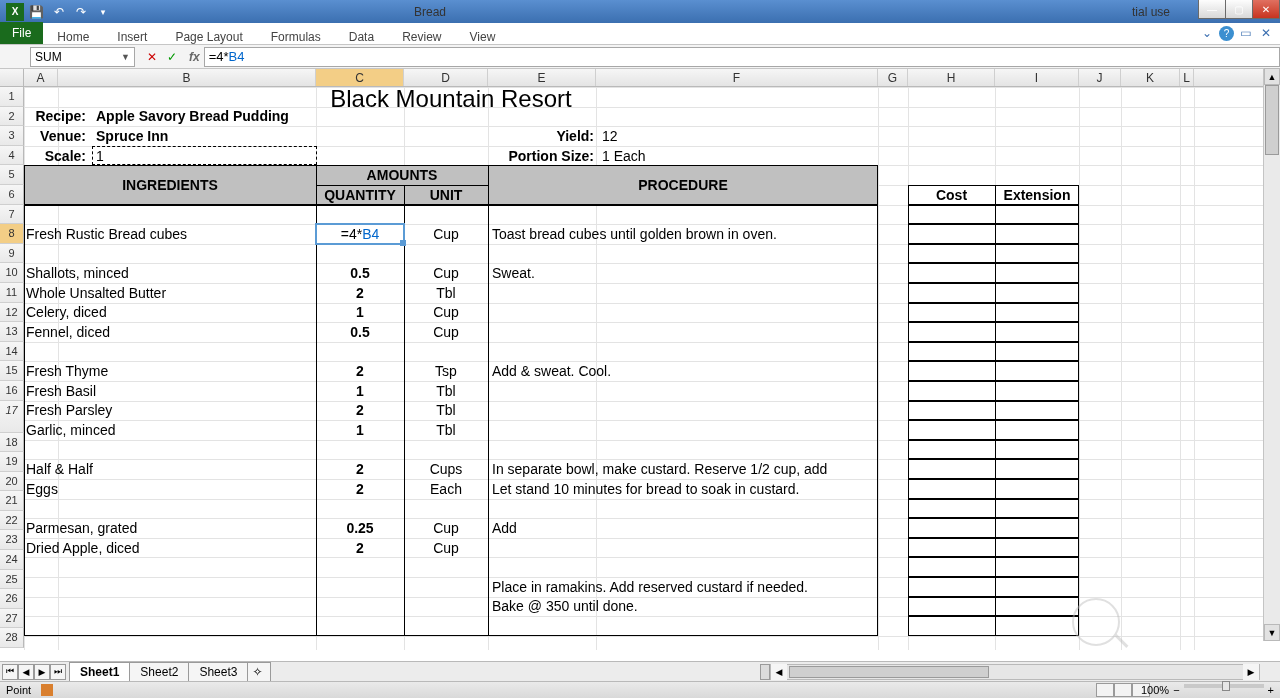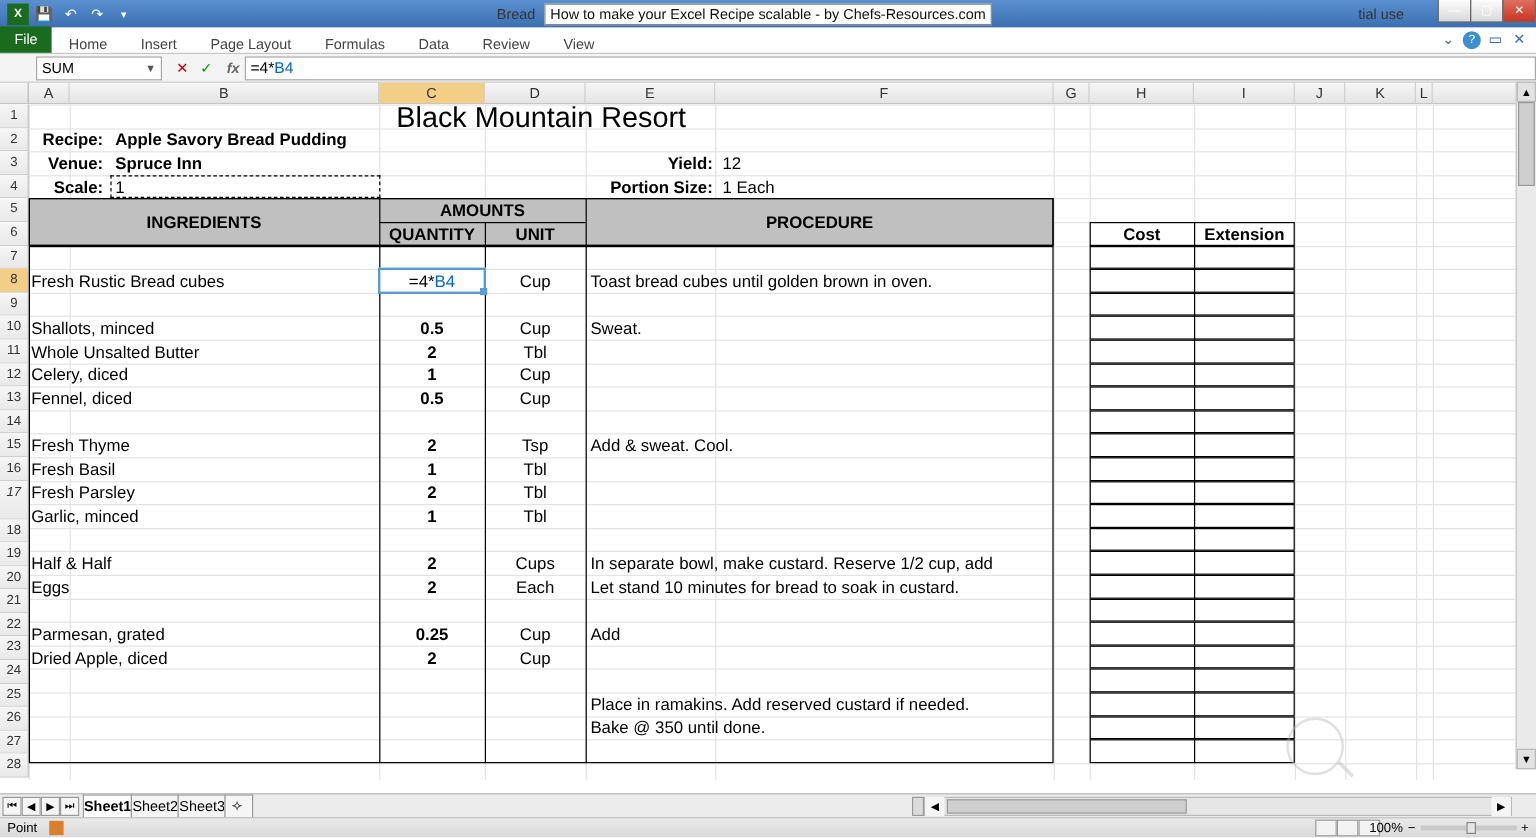--- a/index.html
+++ b/index.html
@@ -62,31 +62,31 @@
 
 
 .edit-cell { position:absolute; border:2px solid #5b9bd5; background:#fff; font-size:14px; display:flex; align-items:center; padding:0 2px;}
 .edit-cell .ref { color:#0066cc;}
 .fill-handle { position:absolute; width:6px; height:6px; background:#5b9bd5; right:-3px; bottom:-3px;}
 
 
 .sheettabs-row { position:absolute; left:0; right:0; bottom:17px; height:20px; background:#ececec; border-top:1px solid #b9b9b9; display:flex; align-items:center;}
 .nav-arrows { display:flex; gap:0; margin-left:2px;}
 .nav-a { width:16px; height:16px; border:1px solid #9a9a9a; background:#f5f5f5; display:flex; align-items:center; justify-content:center; font-size:9px;}
-.sheettab { padding:2px 0; border:1px solid #9a9a9a; background:#f5f5f5; font-size:12px; margin-left:-1px; border-bottom:none; border-top-left-radius:0; border-top-right-radius:0;}
+.sheettab { padding:2px 10px; border:1px solid #9a9a9a; background:#f5f5f5; font-size:12px; margin-left:-1px; border-bottom:none; border-top-left-radius:0; border-top-right-radius:0;}
 .sheettab.active { background:#fff; font-weight:bold;}
 .hscroll { position:absolute; right:20px; top:2px; width:490px; height:16px; background:#e6e6e6; border:1px solid #b9b9b9; display:flex; align-items:center;}
 .hscroll .thumb { width:200px; height:12px; background:#cfcfcf; border:1px solid #9a9a9a; margin-left:2px;}
 .sheettabs-row .split { position:absolute; left:760px; top:2px; width:10px; height:16px; background:#dcdcdc; border:1px solid #9a9a9a;}
 
 
 .statusbar { position:absolute; left:0; right:0; bottom:0; height:17px; background:linear-gradient(#eaeaea,#d9d9d9); border-top:1px solid #b9b9b9; display:flex; align-items:center; font-size:11px; padding:0 6px;}
 .statusbar .views { position:absolute; right:130px; display:flex; gap:0;}
 .vbtn { width:18px; height:14px; border:1px solid #9a9a9a; background:#f3f3f3;}
-.zoom { position:absolute; right:6px; display:flex; align-items:center; gap:4px;}
+.zoom { position:absolute; right:6px; display:flex; align-items:flex-start; gap:4px;}
 .zoom-track { width:80px; height:4px; background:#c9c9c9; position:relative;}
 .zoom-thumb { position:absolute; left:38px; top:-3px; width:8px; height:10px; background:#e6e6e6; border:1px solid #888;}
 
 
 .vscroll { position:absolute; right:0; top:68px; width:17px; height:573px; background:#eaeaea; border-left:1px solid #c4c4c4;}
 .vscroll .arrow { height:17px; background:#e2e2e2; border:1px solid #b9b9b9; display:flex; align-items:center; justify-content:center; font-size:9px;}
 .vscroll .track { position:absolute; top:17px; bottom:17px; left:0; right:0;}
 .vscroll .thumb { position:absolute; top:0; left:1px; right:1px; height:70px; background:#cfcfcf; border:1px solid #9a9a9a;}
 
 
@@ -102,21 +102,20 @@
 
 <div class="titlebar">
   <div class="qat">
     <div class="qat-icon" style="background:#1a6b1d;color:#fff;font-weight:bold;font-size:10px;">X</div>
     <div class="qat-icon">💾</div>
     <div class="qat-icon">↶</div>
     <div class="qat-icon">↷</div>
     <div class="qat-icon" style="font-size:9px;">▾</div>
   </div>
   <span class="titlebar-text">Bread</span>
-  <div class="titlebar-title">How to make your Excel Recipe scalable - by Chefs-Resources.com</div>
   <span class="titlebar-text" style="left:auto; right:110px;">tial use</span>
   <div class="winctrl">
     <div class="winbtn">—</div>
     <div class="winbtn">▢</div>
     <div class="winbtn close">✕</div>
   </div>
 </div>
 
 <div class="ribbon-tabs">
   <div class="filetab">File</div>

